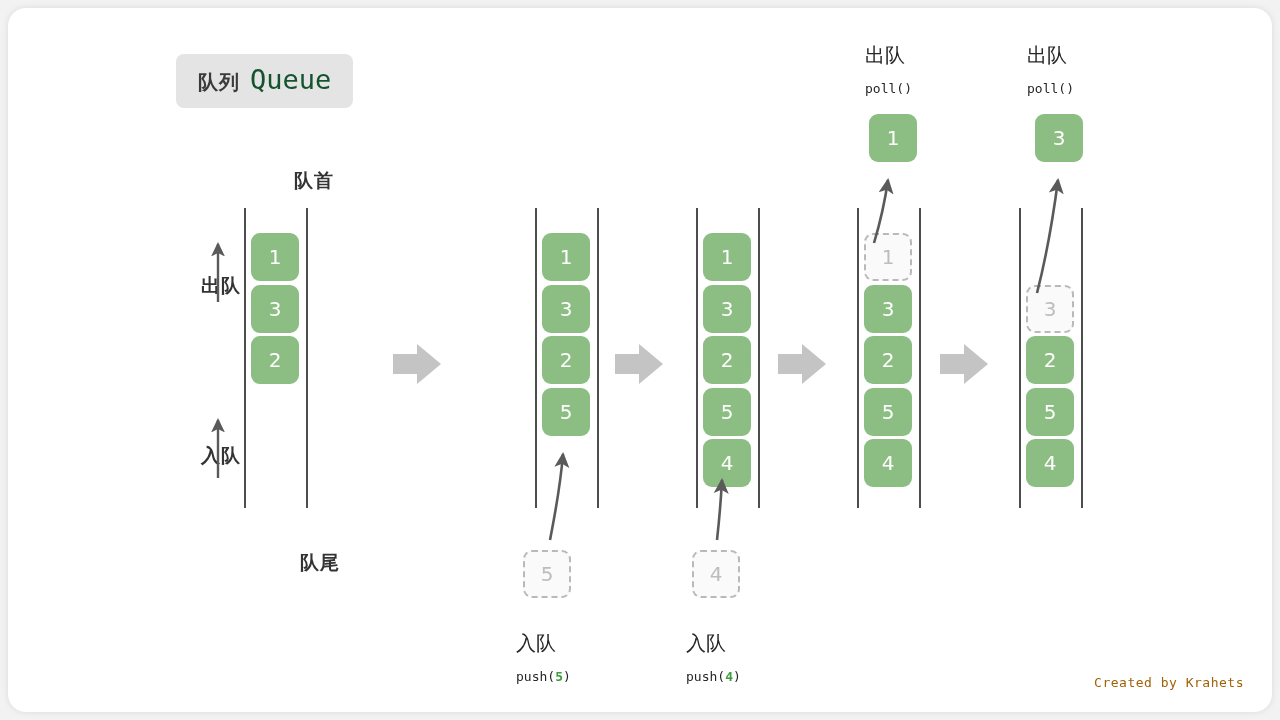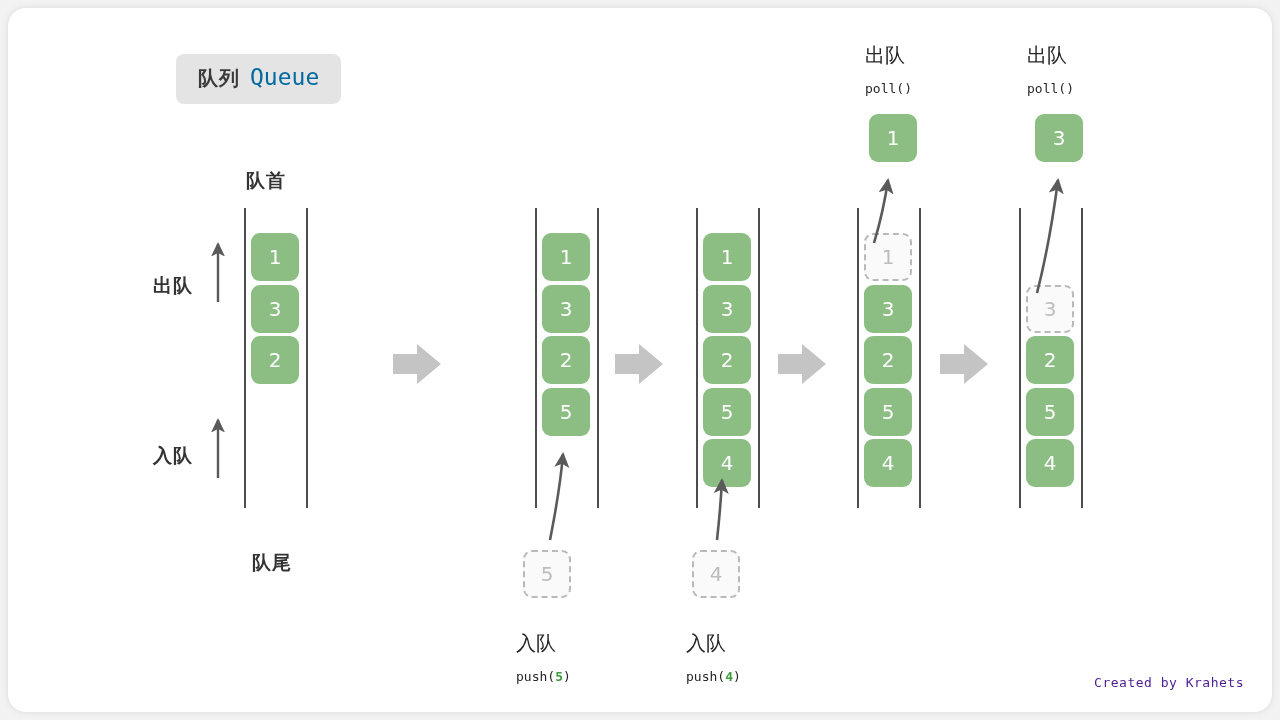--- a/index.html
+++ b/index.html
@@ -47,33 +47,34 @@
   }
   .title-cn {
     font-family: "DejaVu Sans", sans-serif;
     font-size: 20px;
     font-weight: bold;
     color: #3a3a3a;
     letter-spacing: 1px;
   }
   .title-en {
     font-family: "DejaVu Sans Mono", monospace;
-    font-size: 23px;
-    color: #0369a1;
+    font-size: 27px;
+    color: #14532d;
   }
 
   
   .lbl-cn-bold {
     position: absolute;
     font-family: "DejaVu Sans", sans-serif;
     font-size: 19px;
     font-weight: bold;
     color: #333333;
     white-space: nowrap;
     letter-spacing: 1px;
+    margin-left: 48px;
   }
   .op-label {
     position: absolute;
     font-family: "DejaVu Sans", sans-serif;
     font-size: 20px;
     color: #262626;
     white-space: nowrap;
     line-height: 34px;
     text-align: left;
   }
@@ -130,21 +131,21 @@
     height: 704px;
     pointer-events: none;
   }
 
   .watermark {
     position: absolute;
     right: 28px;
     bottom: 22px;
     font-family: "DejaVu Sans Mono", monospace;
     font-size: 13px;
-    color: #4c1d95;
+    color: #a16207;
     letter-spacing: 0.5px;
     white-space: nowrap;
   }
 </style>
 </head>
 <body>
 
 <div id="canvas">
   <div class="card">
 

